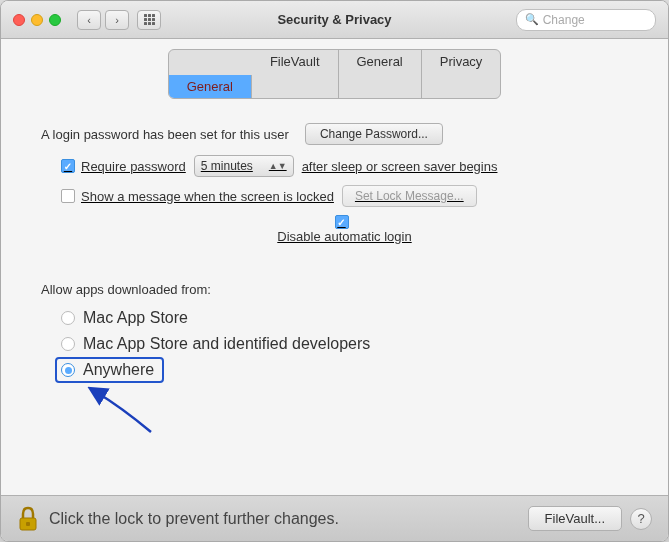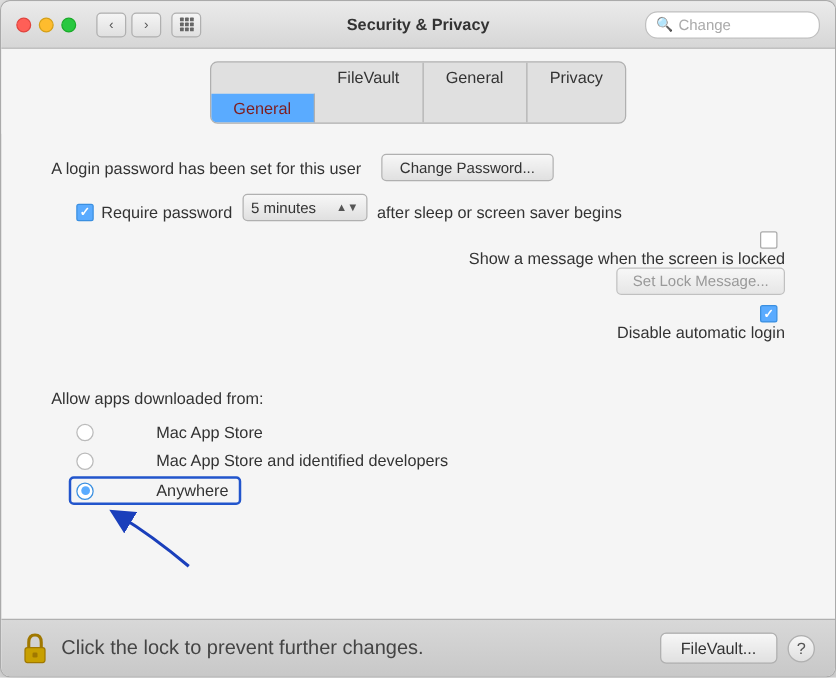--- a/index.html
+++ b/index.html
@@ -194,23 +194,24 @@
       background: linear-gradient(to bottom, #f7f7f7, #e0e0e0);
       border: 1px solid #b0b0b0;
       border-radius: 4px;
       font-size: 12px;
       color: #333;
       cursor: pointer;
     }
 
     .checkbox-row {
       display: flex;
-      align-items: flex-end;
+      align-items: center;
       margin-bottom: 8px;
       margin-left: 20px;
+      text-decoration: underline;
     }
 
     .checkbox {
       width: 14px;
       height: 14px;
       border: 1px solid #aaa;
       border-radius: 2px;
       background: #fff;
       display: flex;
       align-items: center;
@@ -310,23 +311,22 @@
 
     .radio.selected::after {
       content: '';
       width: 7px;
       height: 7px;
       border-radius: 50%;
       background: #5aabff;
     }
 
     .radio-label {
-      font-size: 13px;
-      color: #333;
-      margin-left: 42px;
+      font-size: 16px;
+      color: #333;
     }
 
     
     .bottom-bar {
       height: 46px;
       background: linear-gradient(to bottom, #d8d8d8, #c8c8c8);
       border-top: 1px solid #b0b0b0;
       display: flex;
       align-items: center;
       padding: 0 16px;
@@ -422,21 +422,21 @@
     <div class="checkbox-row" style="margin-left:20px;">
       <div class="checkbox checked"></div>
       <span class="checkbox-label">Require password</span>
       <div class="dropdown-select">
         <span>5 minutes</span>
         <span class="dropdown-arrow">▲▼</span>
       </div>
       <span class="checkbox-label">after sleep or screen saver begins</span>
     </div>
 
-    <div class="checkbox-row" style="margin-left:20px;flex-direction:column;">
+    <div class="checkbox-row" style="margin-left:20px;">
       <div class="checkbox"></div>
       <span class="checkbox-label">Show a message when the screen is locked</span>
       <button class="set-lock-btn">Set Lock Message...</button>
     </div>
 
     <div class="checkbox-row" style="margin-left:20px;flex-direction:column;">
       <div class="checkbox checked"></div>
       <span class="checkbox-label">Disable automatic login</span>
     </div>
 

